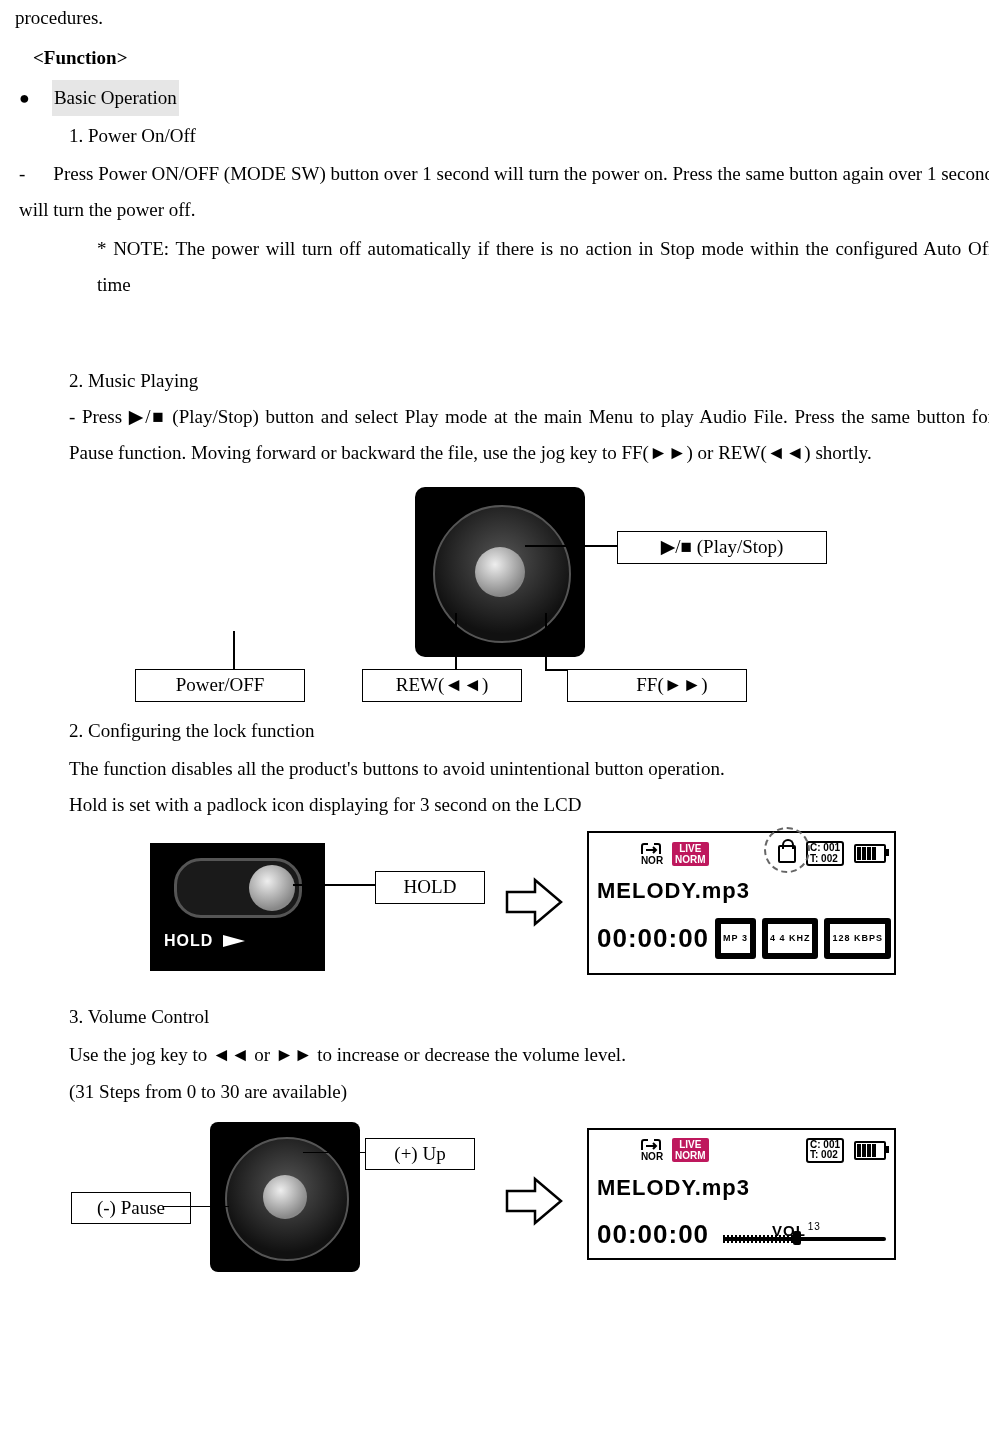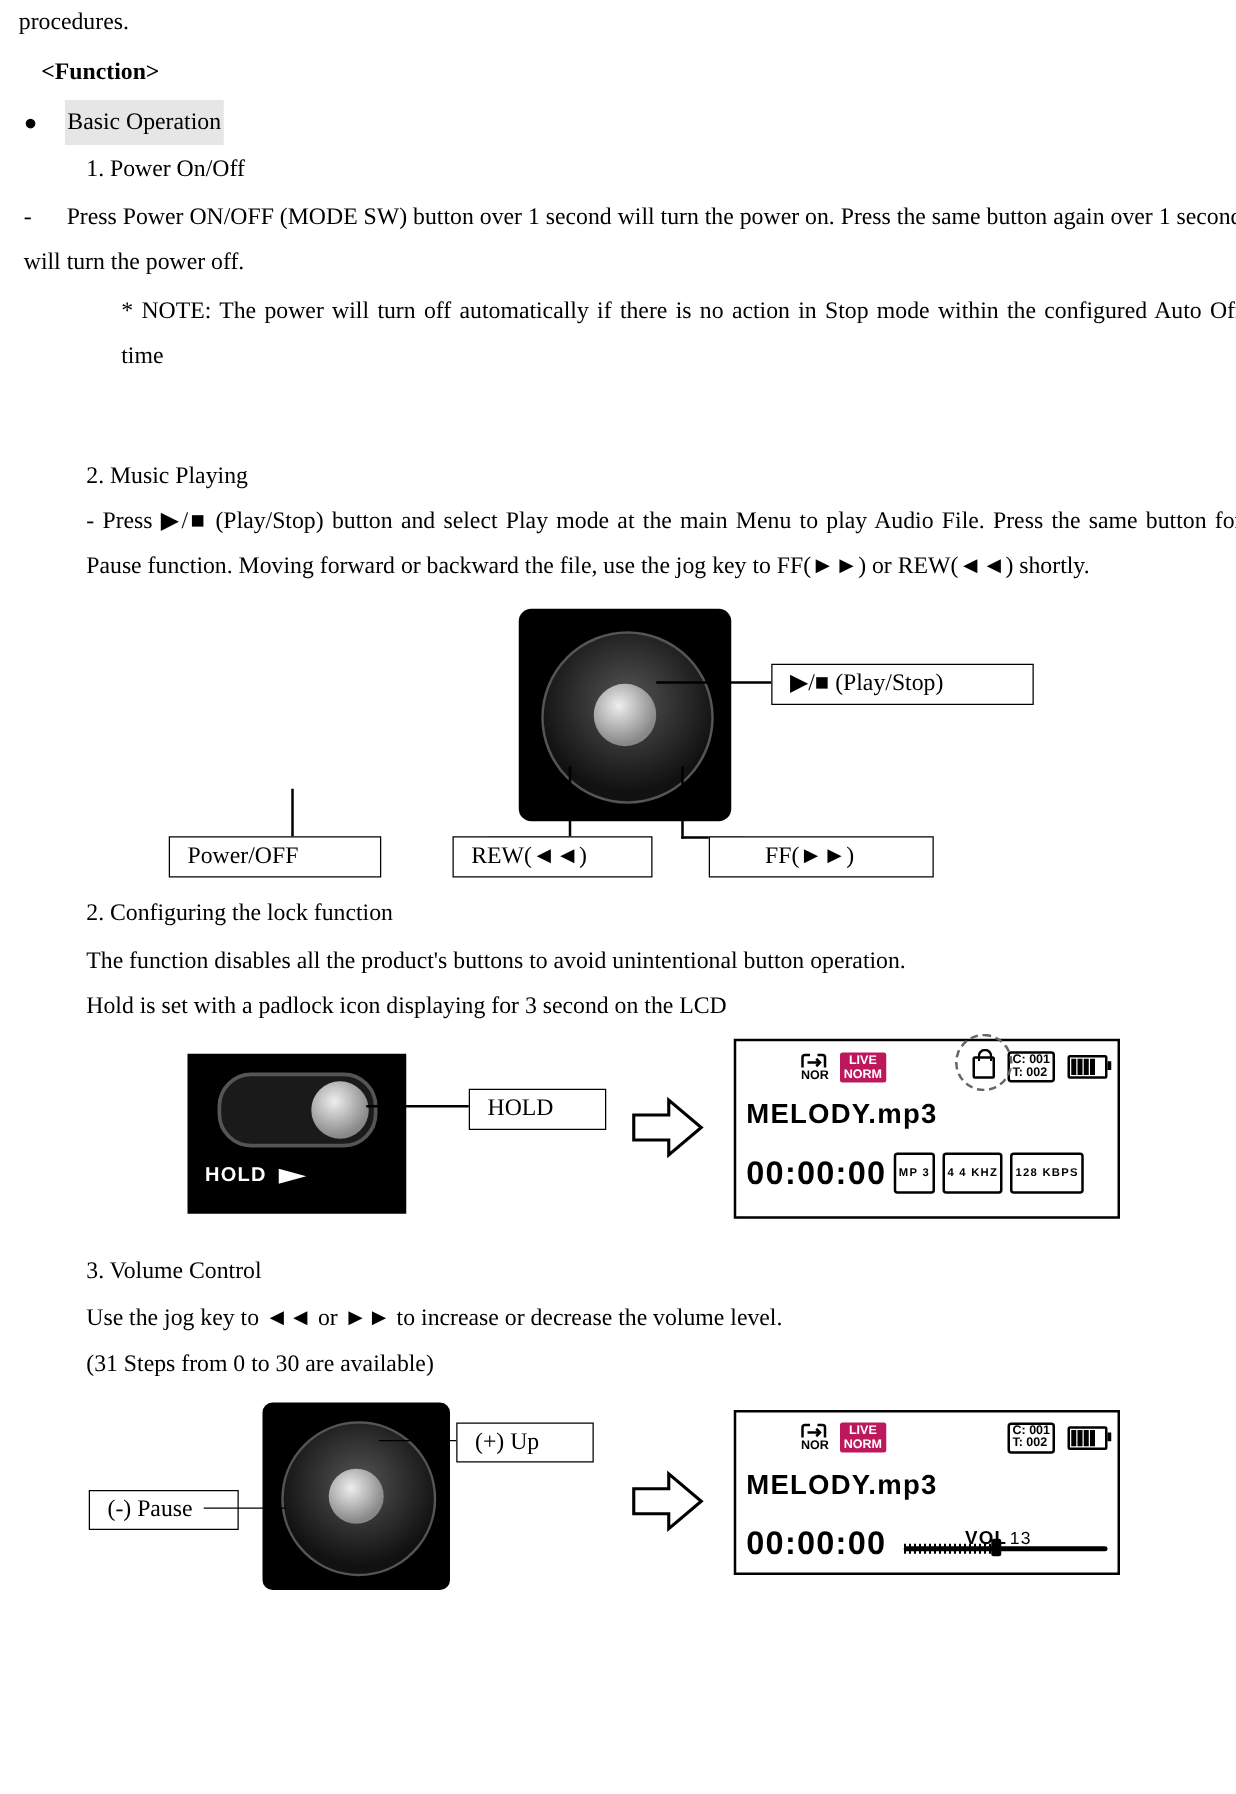--- a/index.html
+++ b/index.html
@@ -111,21 +111,21 @@
     width: 50px; height: 50px;
     border-radius: 50%;
     background: radial-gradient(circle at 40% 35%, #eee, #888 70%);
   }
   .callout {
     position: absolute;
     background: #fff;
     border: 1.5px solid #000;
     padding: 2px 14px;
     font-size: 19px;
-    text-align: left;
+    text-align: center;
     line-height: 1.4;
   }
   .leader {
     position: absolute;
     background: #000;
   }
   
   .fig2 {
     position: relative;
     height: 170px;
@@ -215,21 +215,21 @@
   .lcd-file {
     font-size: 22px; font-weight: bold; font-family: Arial,sans-serif;
     letter-spacing: 1px; margin: 2px 8px;
   }
   .lcd-time {
     font-size: 26px; font-weight: bold; font-family: Arial,sans-serif;
     letter-spacing: 1px; margin-left: 8px;
     display:flex; align-items:center; gap:6px;
   }
   .minibox {
-    border: 2px solid #000000; font-size: 9px; font-weight: bold;
+    border: 6px solid #000000; font-size: 9px; font-weight: bold;
     padding: 10px 2px; border-radius: 3px; line-height:1; text-align:left;
   }
   
   .fig3 {
     position: relative;
     height: 170px;
     width: 960px;
     margin-top: 6px;
   }
   .jog3 {
@@ -259,21 +259,21 @@
     background:#000; border-radius:2px;
   }
   .volbar .fill {
     position:absolute; left:0; top:8px; height:8px; width:45%;
     background:repeating-linear-gradient(90deg,#000 0 2px,transparent 2px 4px);
   }
   .volbar .thumb {
     position:absolute; left:43%; top:4px; width:8px; height:14px;
     background:#000; border-radius:2px;
   }
-  .volnum { font-size:14px; font-weight:normal; position:absolute; left:38%; top:-10px; }
+  .volnum { font-size:10px; font-weight:normal; position:absolute; left:38%; top:-10px; }
   .volword { font-size:15px; font-weight:bold; position:absolute; left:30%; top:-10px; }
   .nor {
     font-size:10px; font-weight:bold; line-height:1.05; text-align:center;margin-left:43px;
   }
   .nor svg { display:block; margin: 0 auto; }
 </style>
 </head>
 <body>
 
 <div class="top-word">procedures.</div>

